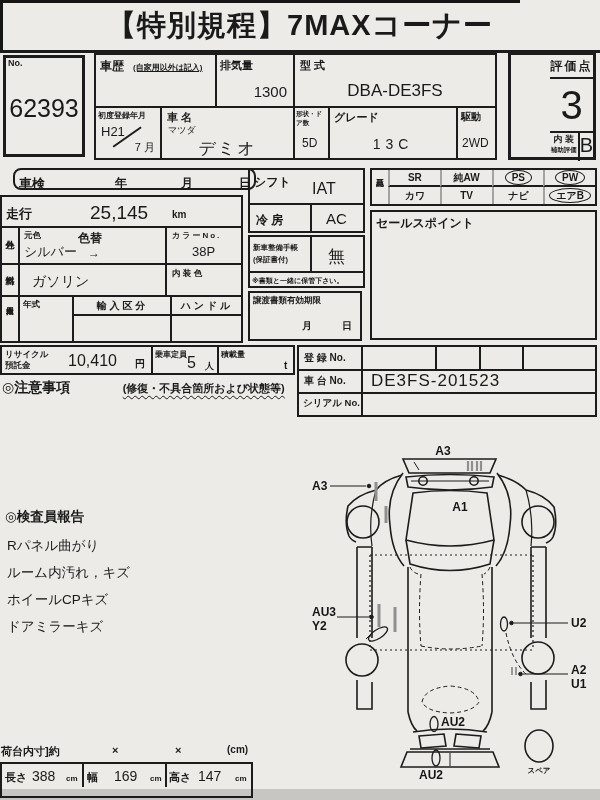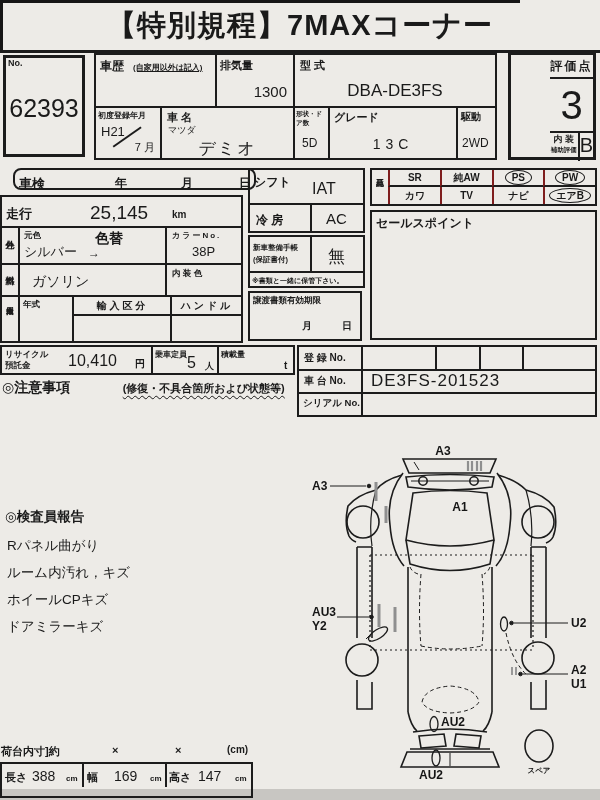--- a/index.html
+++ b/index.html
@@ -7,21 +7,21 @@
          font-family:"Liberation Sans","DejaVu Sans",sans-serif;overflow:hidden;}
   .abs{position:absolute;}
   .box{position:absolute;border:2px solid #1c1c1c;box-sizing:border-box;}
   .thick{border-width:3px;padding-left:39px;}
   .b{font-weight:bold;}
   .vside{writing-mode:vertical-rl;text-orientation:upright;font-weight:bold;line-height:1;}
   .vline{position:absolute;background:#1c1c1c;width:2px;}
   .hline{position:absolute;background:#1c1c1c;height:2px;}
   .u{text-decoration:underline;}
   .wavy{text-decoration:underline wavy 1px;text-underline-offset:3px;margin-left:48px;}
-  .equip-cell{box-sizing:border-box;border-left:2px solid #7f1d1d;display:flex;align-items:center;justify-content:center;font-size:10px;font-weight:bold;}
+  .equip-cell{box-sizing:border-box;border-left:2px solid #a3a3a3;display:flex;align-items:center;justify-content:center;font-size:10px;font-weight:bold;}
   .equip-cell span{padding:0 6px;line-height:13px;}
   .equip-cell[data-circled="true"] span{border:1.5px solid #1c1c1c;border-radius:50%;}
   svg text{font-family:"Liberation Sans","DejaVu Sans",sans-serif;font-weight:bold;fill:#151515;}
 </style>
 </head>
 <body>
 
 <div class="sheet">
 
   <div class="abs" style="left:0;top:0;width:520px;height:3px;background:#161616;"></div>
@@ -95,21 +95,21 @@
   <div class="box" style="left:0;top:195px;width:243px;height:33px;">
     <span class="abs b" style="left:4px;top:8px;font-size:13px;">走行</span>
     <span class="abs" style="left:88px;top:5px;font-size:19px;">25,145</span>
     <span class="abs b" style="left:170px;top:12px;font-size:10px;">km</span>
   </div>
 
   <div class="box" style="left:0;top:226px;width:243px;height:39px;">
     <div class="vside abs" style="left:3px;top:5px;font-size:9px;">外色</div>
     <div class="vline" style="left:16px;top:0;height:35px;"></div>
     <span class="abs b" style="left:22px;top:2px;font-size:8.5px;">元色</span>
-    <span class="abs b" style="left:76px;top:2px;font-size:14px;margin-left:17px;">色替</span>
+    <span class="abs b" style="left:76px;top:2px;font-size:12px;">色替</span>
     <span class="abs" style="left:22px;top:15px;font-size:13px;">シルバー</span>
     <span class="abs b" style="left:86px;top:18px;font-size:12px;">→</span>
     <div class="vline" style="left:163px;top:0;height:35px;"></div>
     <span class="abs b" style="left:170px;top:2px;font-size:8px;letter-spacing:2px;">カラーNo.</span>
     <span class="abs" style="left:190px;top:16px;font-size:13px;">38P</span>
   </div>
 
   <div class="box" style="left:0;top:263px;width:243px;height:34px;">
     <div class="vside abs" style="left:3px;top:4px;font-size:9px;">燃料</div>
     <div class="vline" style="left:16px;top:0;height:30px;"></div>

